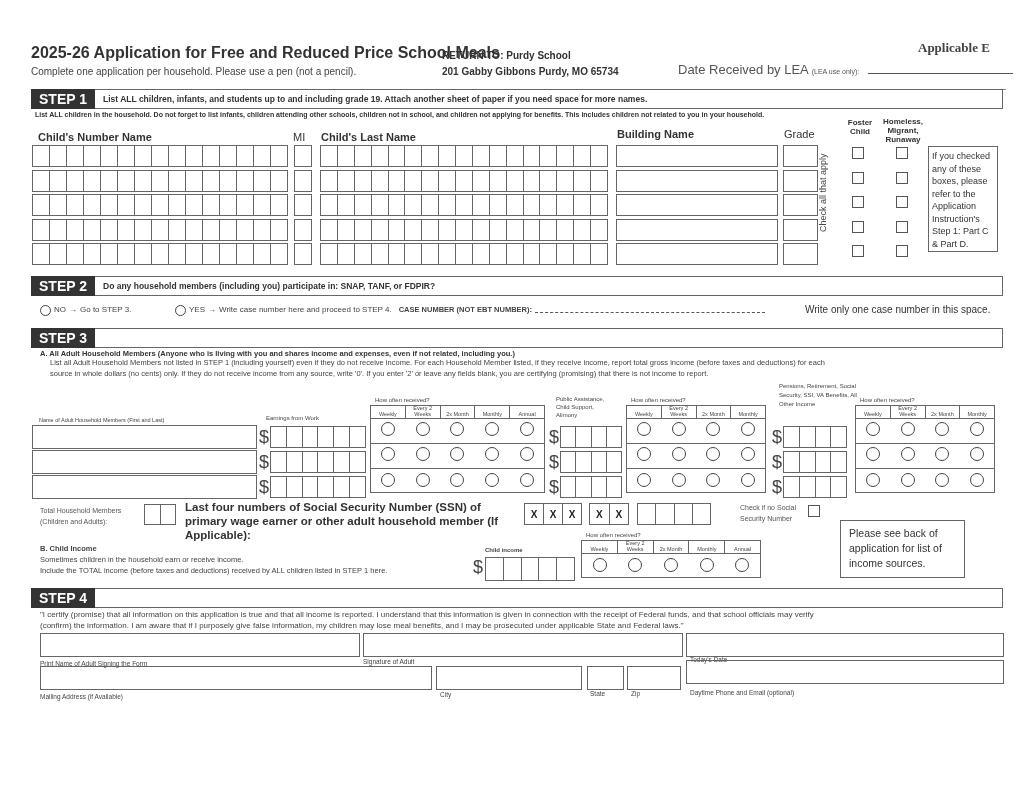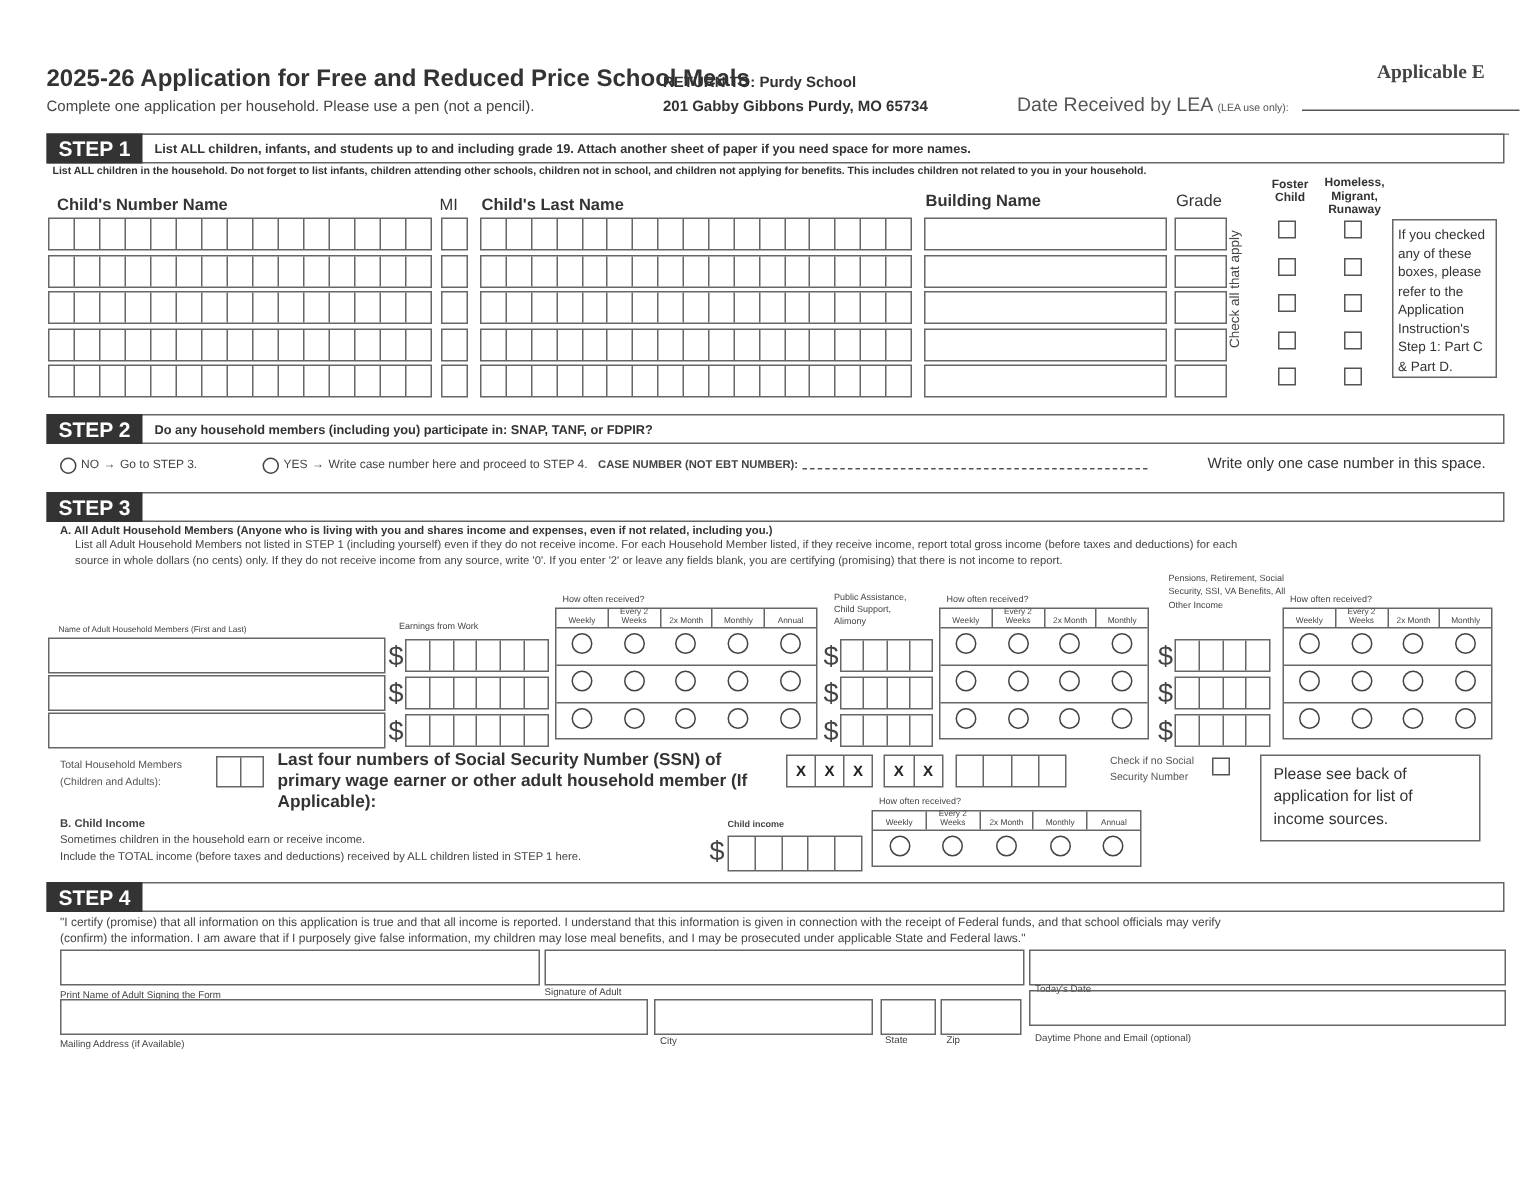--- a/index.html
+++ b/index.html
@@ -483,21 +483,21 @@
     <span style="display:flex;align-items:center;justify-content:center">X</span>
   </div>
 <div class="abs cellrow" style="left:637px;top:503px;width:74px;height:22px">
     <span></span>
     <span></span>
     <span></span>
     <span></span>
   </div>
 <div class="abs" style="left:740px;top:502px;width:70px;font-size:7px;color:#555;line-height:11px">Check if no Social Security Number</div>
 <div class="cb" style="left:808px;top:505px"></div>
-<div class="abs box" style="left:840px;top:503px;width:147px;height:58px;padding:5px 8px;font-size:10.5px;line-height:15px;color:#333">Please see back of application for list of income sources.</div>
+<div class="abs box" style="left:840px;top:520px;width:125px;height:58px;padding:5px 8px;font-size:10.5px;line-height:15px;color:#333">Please see back of application for list of income sources.</div>
 
 <div class="abs" style="left:40px;top:544px;font-size:7.5px;font-weight:bold;color:#444">B. Child Income</div>
 <div class="abs" style="left:40px;top:555px;font-size:7.5px;color:#444">Sometimes children in the household earn or receive income.</div>
 <div class="abs" style="left:40px;top:566px;font-size:7.5px;color:#444">Include the TOTAL income (before taxes and deductions) received by ALL children listed in STEP 1 here.</div>
 <div class="abs" style="left:485px;top:547px;font-size:6px;font-weight:bold;color:#444">Child income</div>
 <div class="abs dollar" style="left:473px;top:557px">$</div>
 <div class="abs cellrow" style="left:485px;top:557px;width:90px;height:24px">
     <span></span>
     <span></span>
     <span></span>

